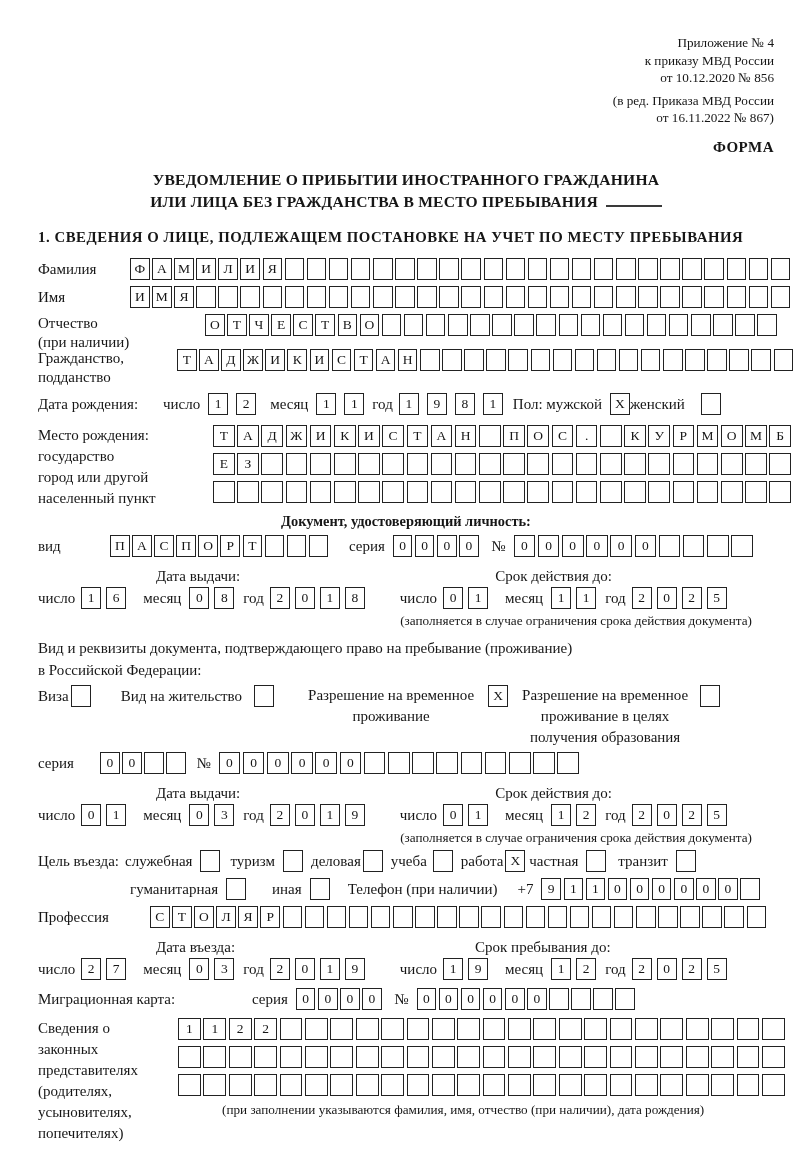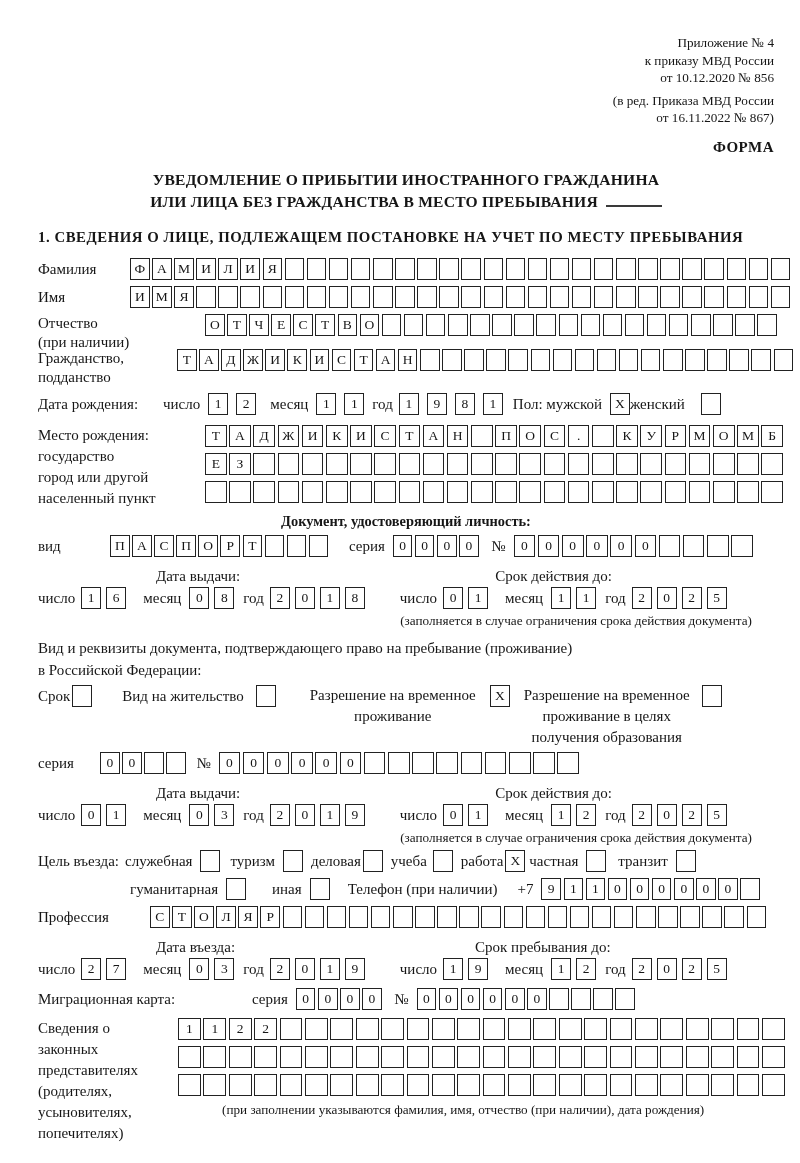--- a/index.html
+++ b/index.html
@@ -228,21 +228,21 @@
         <span class="cell">9</span>
         <span class="cell">8</span>
         <span class="cell">1</span>
       </span>
     <span class="lab ml2 mr8">Пол: мужской</span>
     <span class="cbox">X</span>
     <span class="lab ml16 mr8">женский</span>
     <span class="cbox ml8"></span>
   </div>
 
-  <div class="mt8" style="display:flex;align-items:flex-start;">
+  <div class="mt8" style="display:flex;align-items:flex-start;gap:8px;">
     <div class="lab2 w167" style="line-height:21px;">
       <div>Место рождения:</div>
       <div>государство</div>
       <div>город или другой</div>
       <div>населенный пункт</div>
     </div>
     <div>
       <span class="cells wide" style="margin-bottom:6px;">
           <span class="cell">Т</span>
           <span class="cell">А</span>
@@ -404,21 +404,21 @@
   </div>
   <div class="note mt2">(заполняется в случае ограничения срока действия документа)</div>
 
   <div class="intro mt8">
     <div>Вид и реквизиты документа, подтверждающего право на пребывание (проживание)</div>
     <div>в Российской Федерации:</div>
   </div>
 
   <div class="opts mt4">
     <div style="display:flex;">
-      <span class="lab">Срок</span>
+      <span class="lab">Виза</span>
       <span class="cbox ml2"></span>
     </div>
     <div style="display:flex;" class="ml30">
       <span class="lab">Вид на жительство</span>
       <span class="cbox ml12"></span>
     </div>
     <div style="display:flex;" class="ml34">
       <div class="ol">
         <div>Разрешение на временное</div>
         <div>проживание</div>

